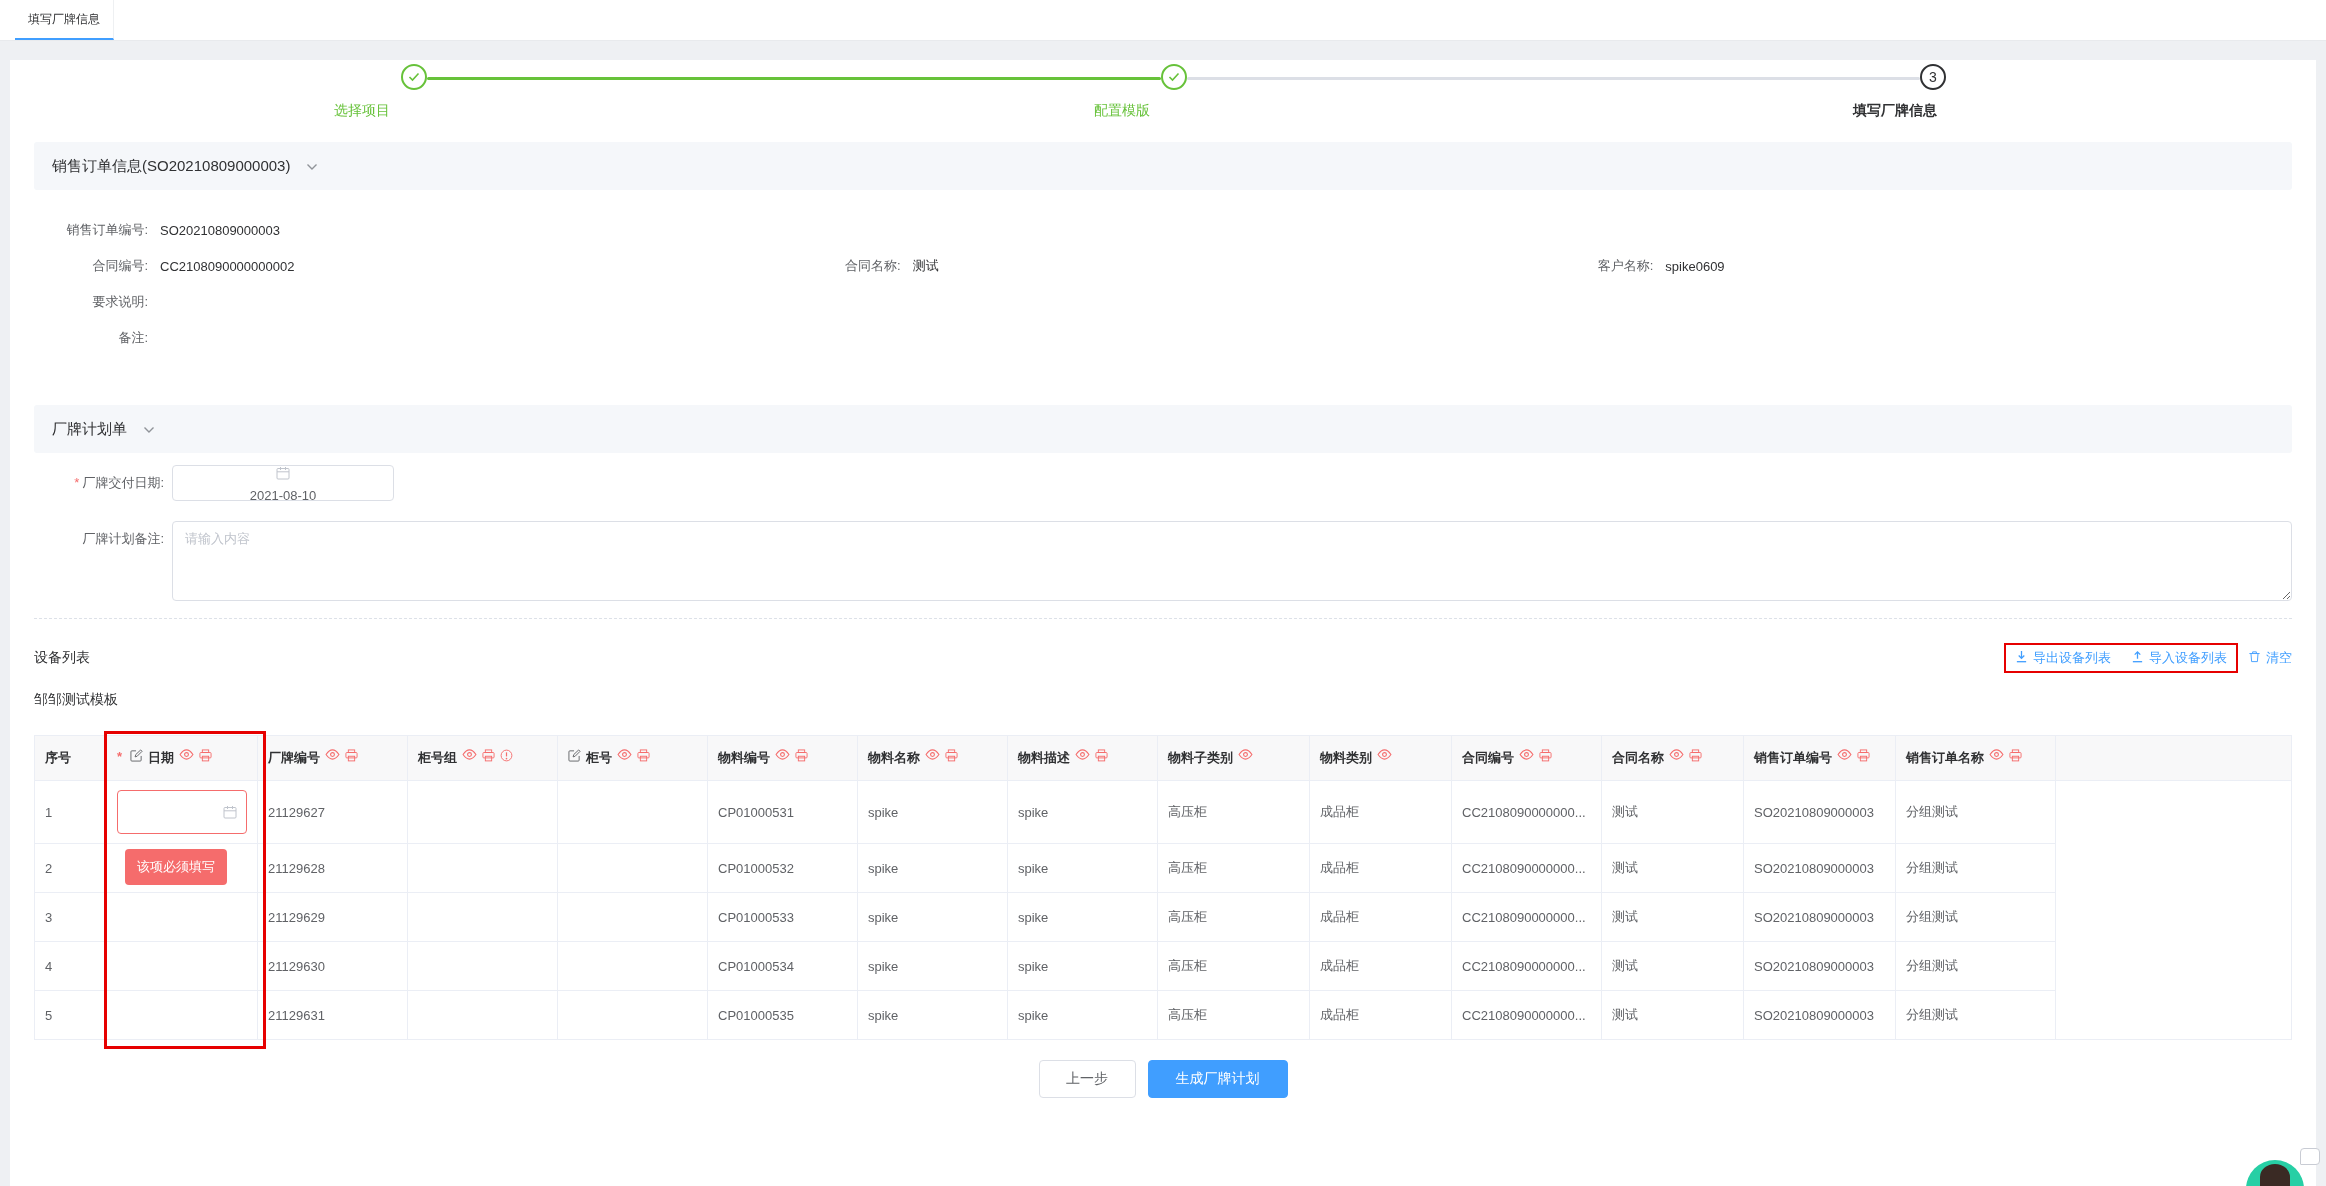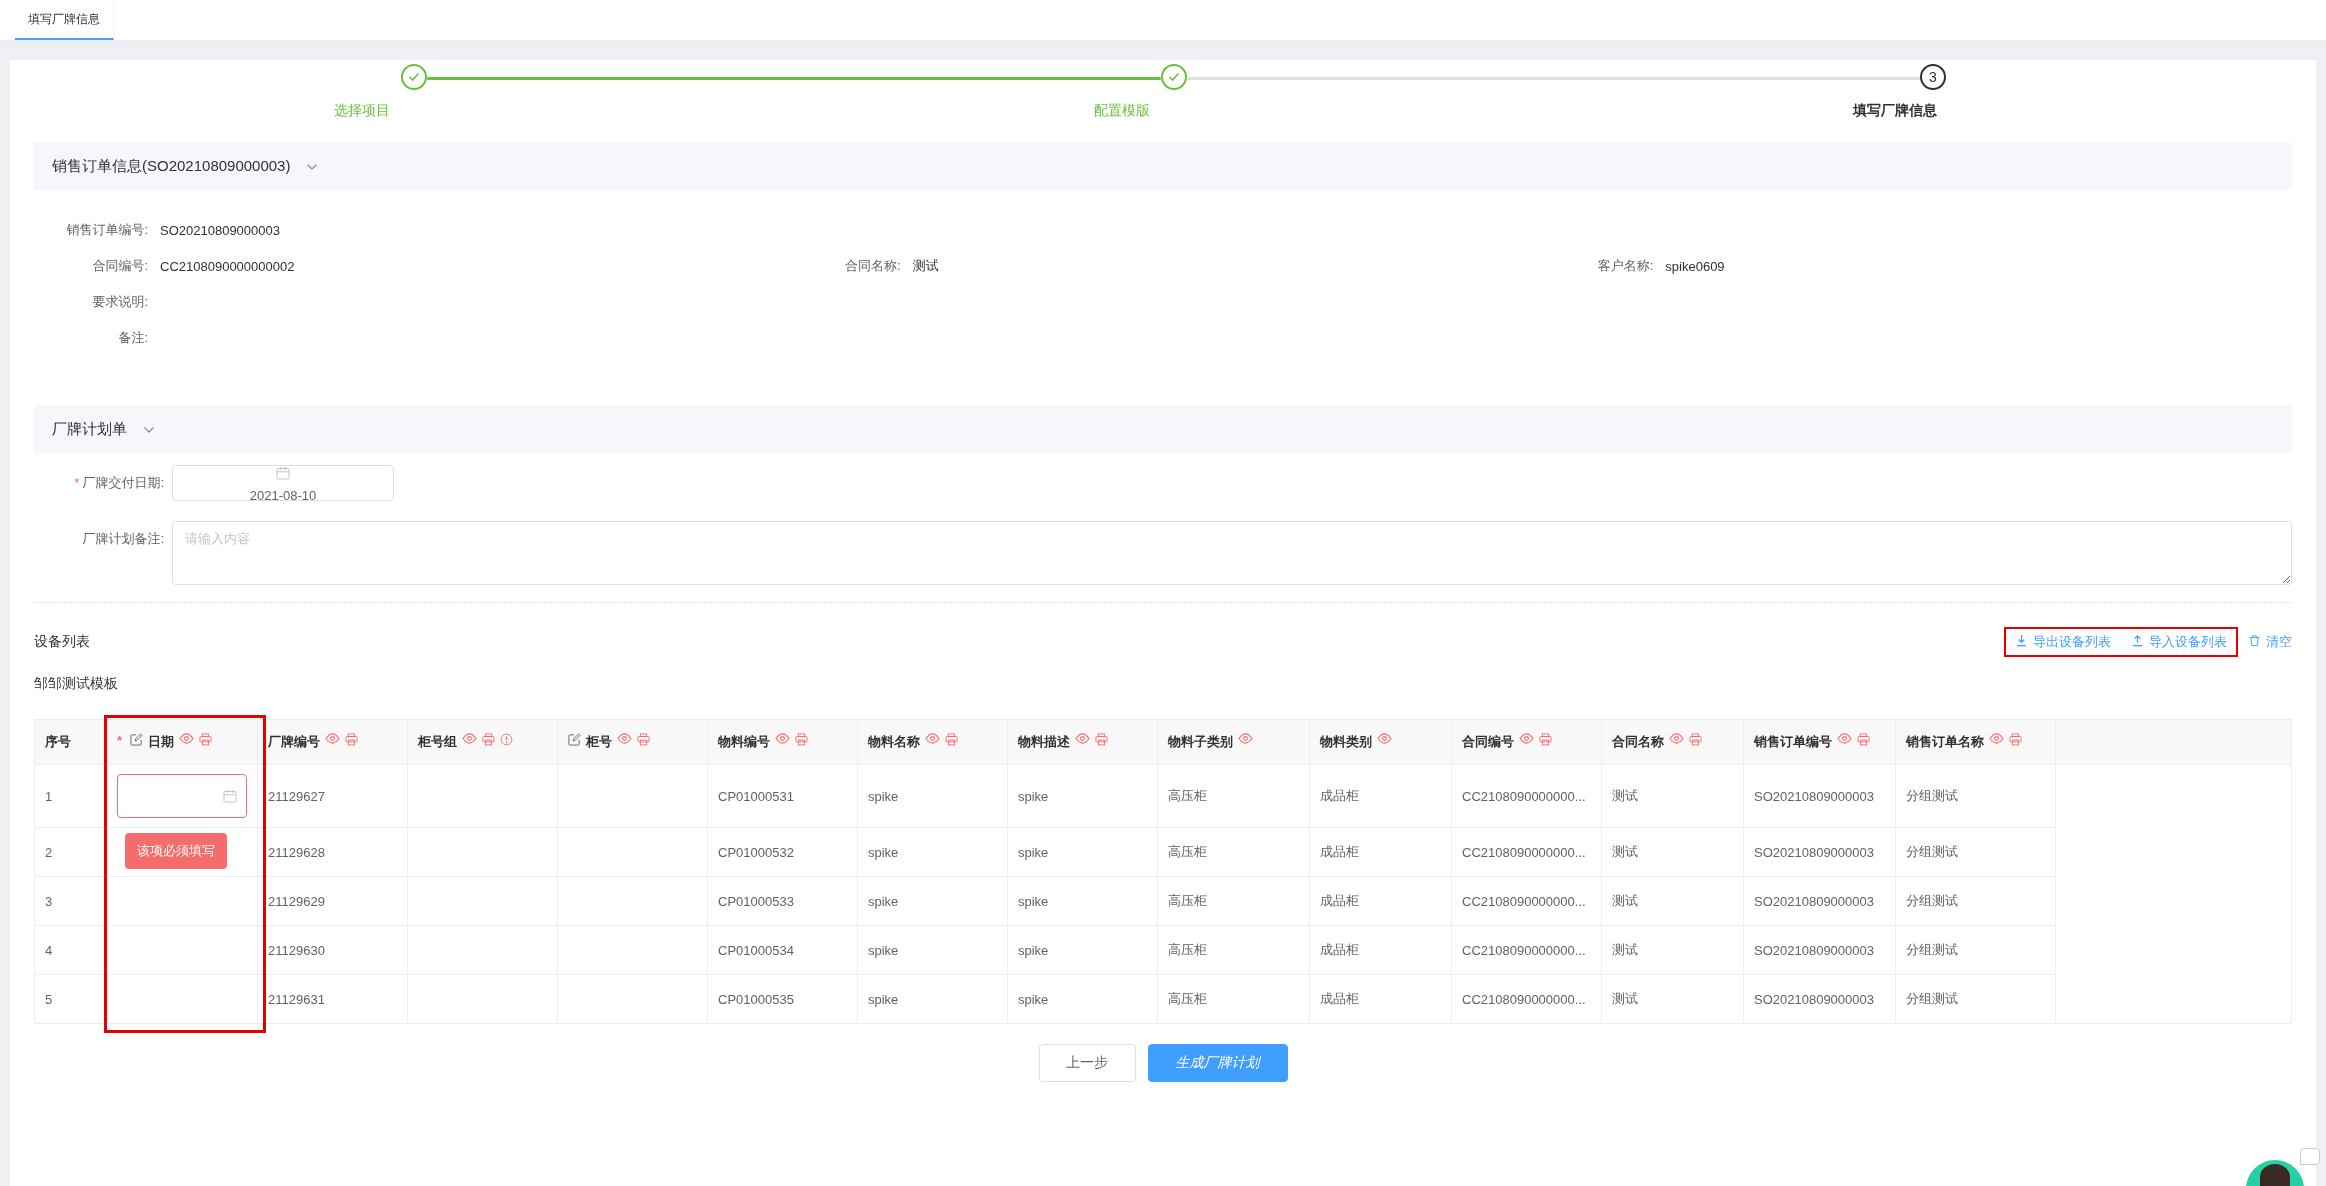--- a/index.html
+++ b/index.html
@@ -46,21 +46,21 @@
   .r3c1{grid-row:3;grid-column:1;} .r4c1{grid-row:4;grid-column:1;}
 
   
   .form-row{margin:10px 24px 0 24px;display:flex;align-items:flex-start;font-size:13px;}
   .form-row.first{margin-top:12px;}
   .flabel{width:130px;text-align:right;color:#606266;line-height:36px;flex:none;}
   .req{color:#f56c6c;margin-right:3px;}
   .date-input{margin-left:8px;width:222px;height:36px;box-sizing:border-box;border:1px solid #dcdfe6;border-radius:4px;
               display:flex;align-items:center;padding:0 10px;gap:8px;color:#606266;background:#fff;cursor:pointer;flex-direction:column;}
   .date-input .ic{color:#c0c4cc;display:inline-flex;}
-  .remark-area{margin-left:8px;width:2132px;height:64px;box-sizing:border-box;border:1px solid #dcdfe6;border-radius:4px;
+  .remark-area{margin-left:8px;width:2132px;height:80px;box-sizing:border-box;border:1px solid #dcdfe6;border-radius:4px;
                padding:8px 12px;font-size:13px;color:#606266;font-family:inherit;resize:both;}
   .remark-area::placeholder{color:#c0c4cc;}
 
   .dashed{margin:17px 24px 0 24px;border-top:1px dashed #dde1e8;height:0;}
 
   
   .device-head{margin:24px 24px 0 24px;height:30px;display:flex;align-items:center;justify-content:space-between;}
   .dtitle{font-size:14px;color:#303133;font-weight:500;}
   .dactions{display:flex;align-items:center;font-size:13px;}
   .alink{color:#409eff;display:inline-flex;align-items:center;gap:5px;cursor:pointer;text-decoration:none;white-space:nowrap;}
@@ -85,21 +85,21 @@
 
   .col-annotation{position:absolute;left:70px;top:-4px;width:156px;height:312px;border:3px solid #e60000;
                   pointer-events:none;z-index:6;}
   .err-tip{position:absolute;left:91px;top:114px;background:#f56c6c;color:#fff;font-size:13px;border-radius:4px;
            padding:9px 12px;z-index:5;white-space:nowrap;}
 
   
   .footer{margin-top:20px;display:flex;justify-content:center;gap:12px;}
   .btn{height:38px;border-radius:4px;font-size:14px;font-family:inherit;cursor:pointer;}
   .btn.plain{width:97px;background:#fff;border:1px solid #dcdfe6;color:#606266;}
-  .btn.primary{width:140px;background:#409eff;border:1px solid #409eff;color:#fff;font-style:italic;}
+  .btn.primary{width:140px;background:#409eff;border:1px solid #409eff;color:#fff;}
 
   
   .mascot{position:absolute;right:6px;bottom:0;width:86px;height:40px;z-index:9;cursor:pointer;}
   .mascot .ball{position:absolute;right:16px;bottom:-32px;width:58px;height:58px;border-radius:50%;background:#27cfa5;}
   .mascot .hair{position:absolute;right:30px;bottom:-4px;width:30px;height:26px;background:#3a2a24;
                 border-radius:50% 50% 14% 14%;}
   .mascot .bubble{position:absolute;right:0;top:2px;width:18px;height:15px;background:#fff;border:1px solid #c9ccd4;
                   border-radius:4px 4px 4px 1px;}
 </style>
 </head>

